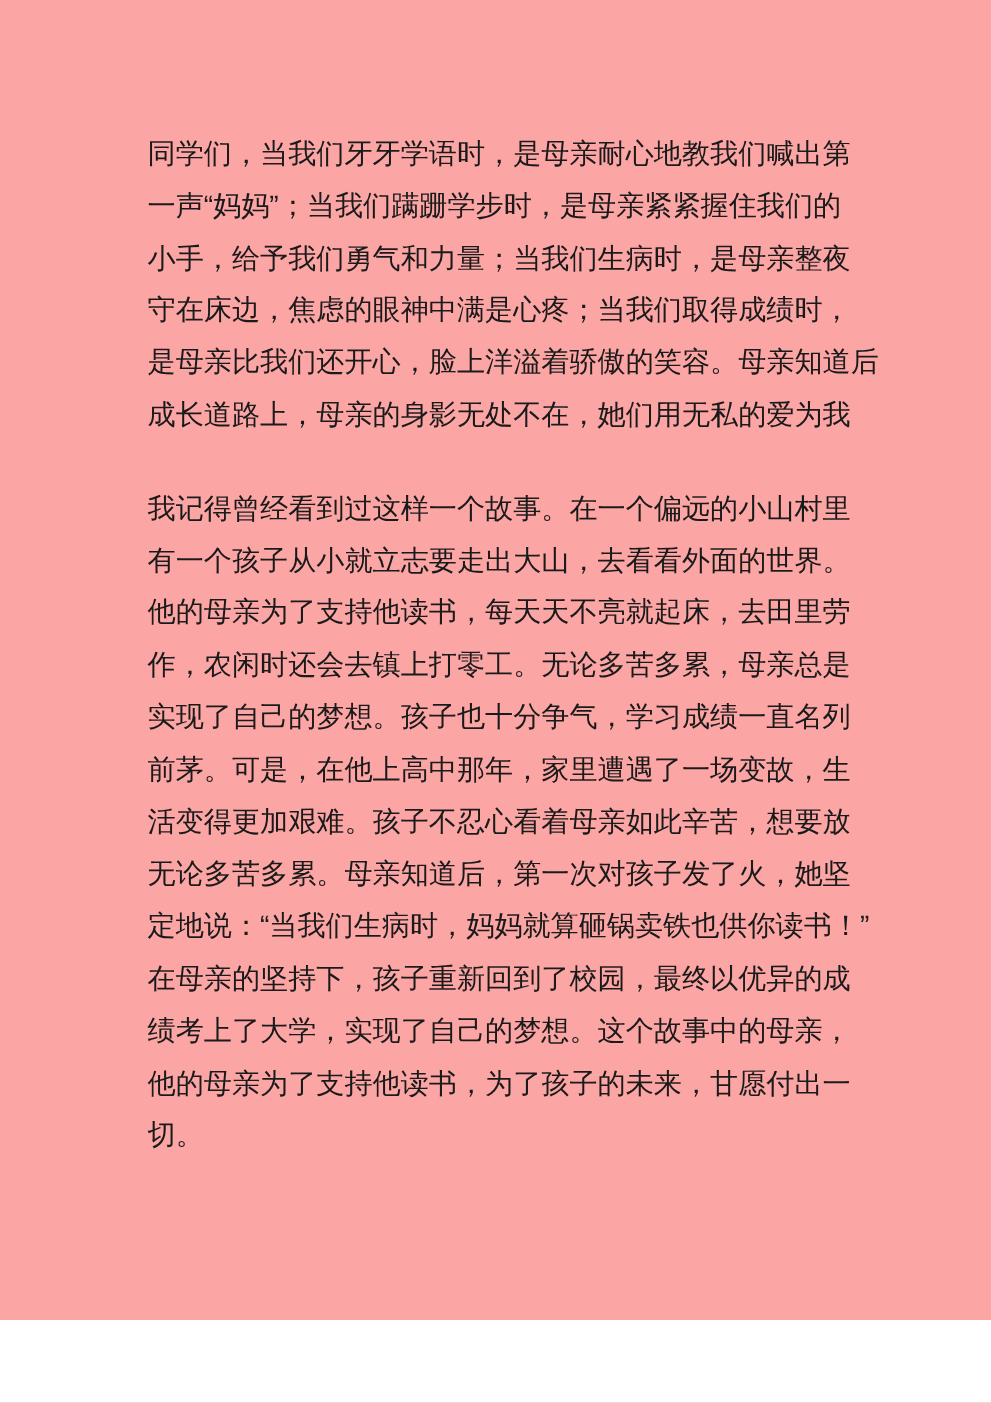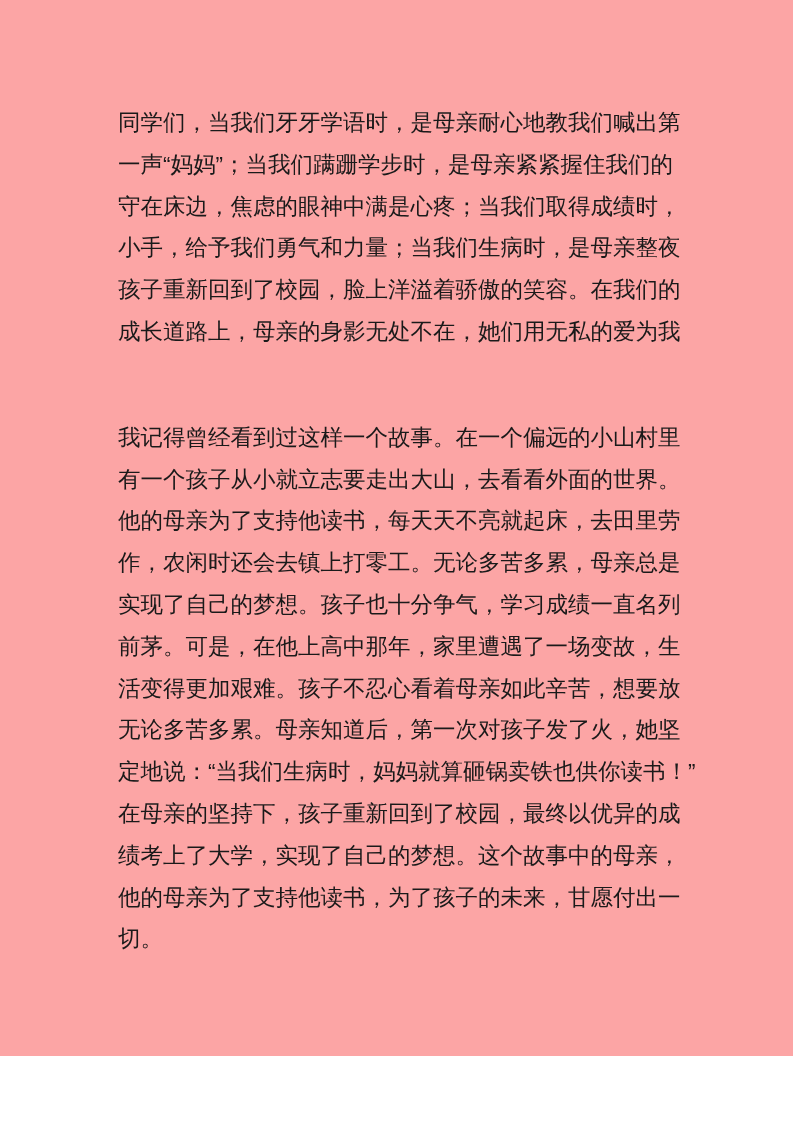--- a/index.html
+++ b/index.html
@@ -21,38 +21,38 @@
     top: 102px;
     width: 564px;
   }
   .paragraph {
     font-size: 22.5px;
     line-height: 41.8px;
     color: #1a1a1a;
     letter-spacing: 0;
   }
   .paragraph + .paragraph {
-    margin-top: 64px; 
+    margin-top: 33px; 
   }
   .text-line {
     white-space: nowrap;
   }
 </style>
 </head>
 <body>
 
 <div class="page">
   <div class="content">
 
     <div class="paragraph">
       <div class="text-line">同学们，当我们牙牙学语时，是母亲耐心地教我们喊出第</div>
       <div class="text-line">一声“妈妈”；当我们蹒跚学步时，是母亲紧紧握住我们的</div>
+      <div class="text-line">小手，给予我们勇气和力量；当我们生病时，是母亲整夜</div>
       <div class="text-line">守在床边，焦虑的眼神中满是心疼；当我们取得成绩时，</div>
-      <div class="text-line">小手，给予我们勇气和力量；当我们生病时，是母亲整夜</div>
-      <div class="text-line">孩子重新回到了校园，脸上洋溢着骄傲的笑容。在我们的</div>
+      <div class="text-line">是母亲比我们还开心，脸上洋溢着骄傲的笑容。母亲知道后</div>
       <div class="text-line">成长道路上，母亲的身影无处不在，她们用无私的爱为我</div>
     </div>
 
     <div class="paragraph">
       <div class="text-line">我记得曾经看到过这样一个故事。在一个偏远的小山村里</div>
       <div class="text-line">有一个孩子从小就立志要走出大山，去看看外面的世界。</div>
       <div class="text-line">他的母亲为了支持他读书，每天天不亮就起床，去田里劳</div>
       <div class="text-line">作，农闲时还会去镇上打零工。无论多苦多累，母亲总是</div>
       <div class="text-line">实现了自己的梦想。孩子也十分争气，学习成绩一直名列</div>
       <div class="text-line">前茅。可是，在他上高中那年，家里遭遇了一场变故，生</div>

